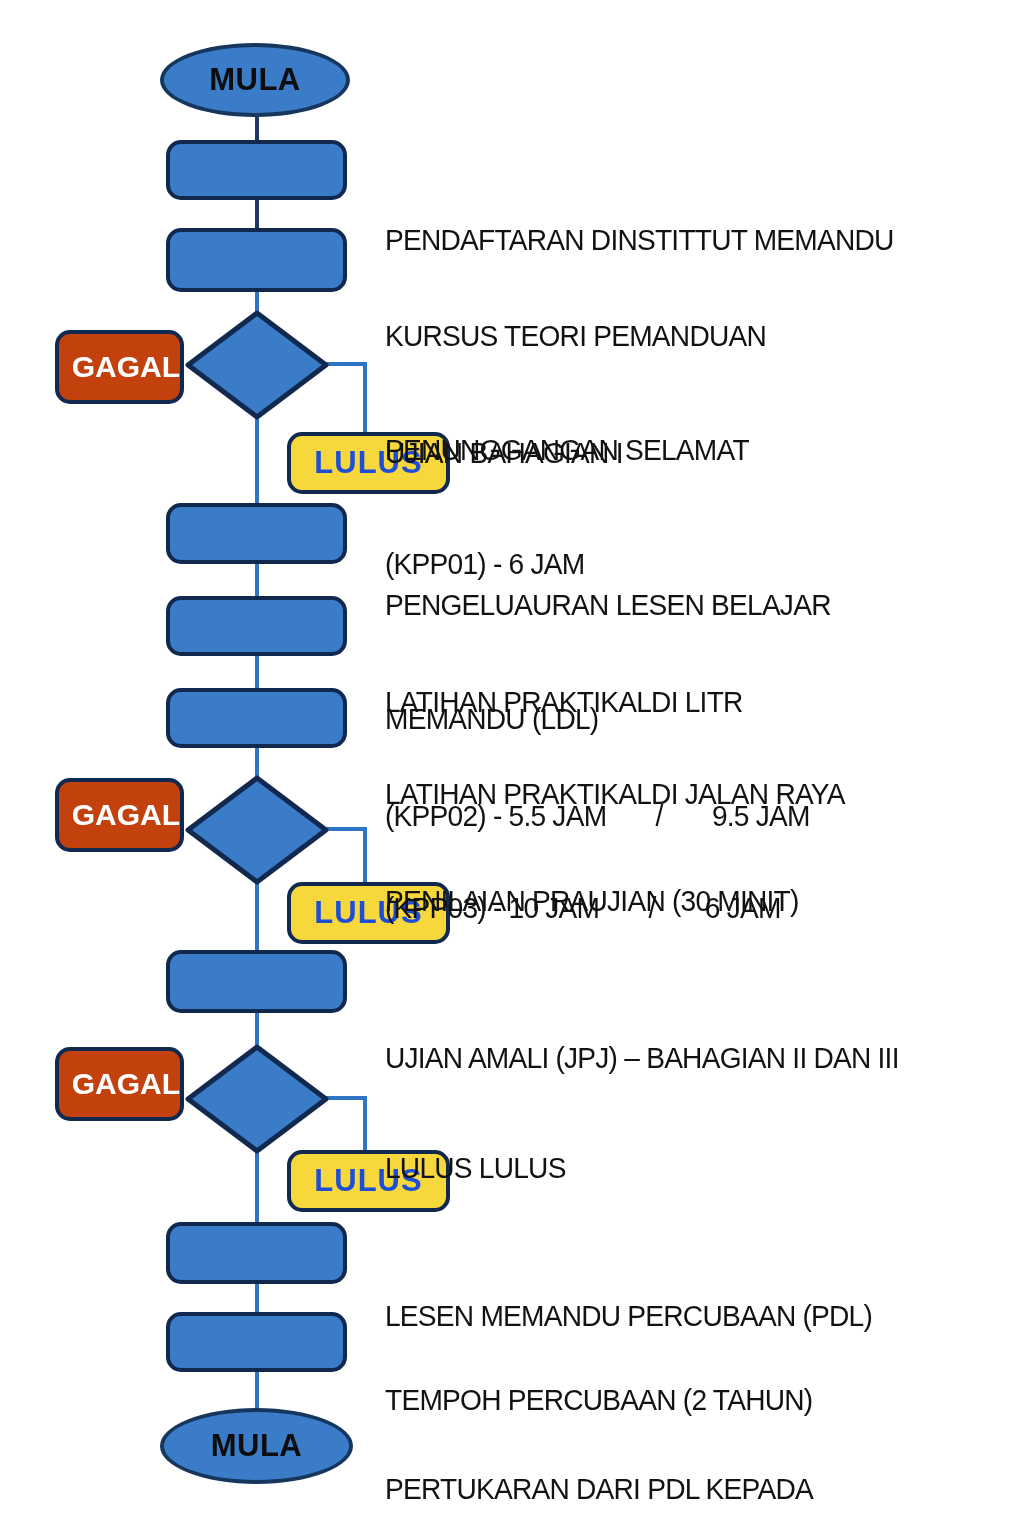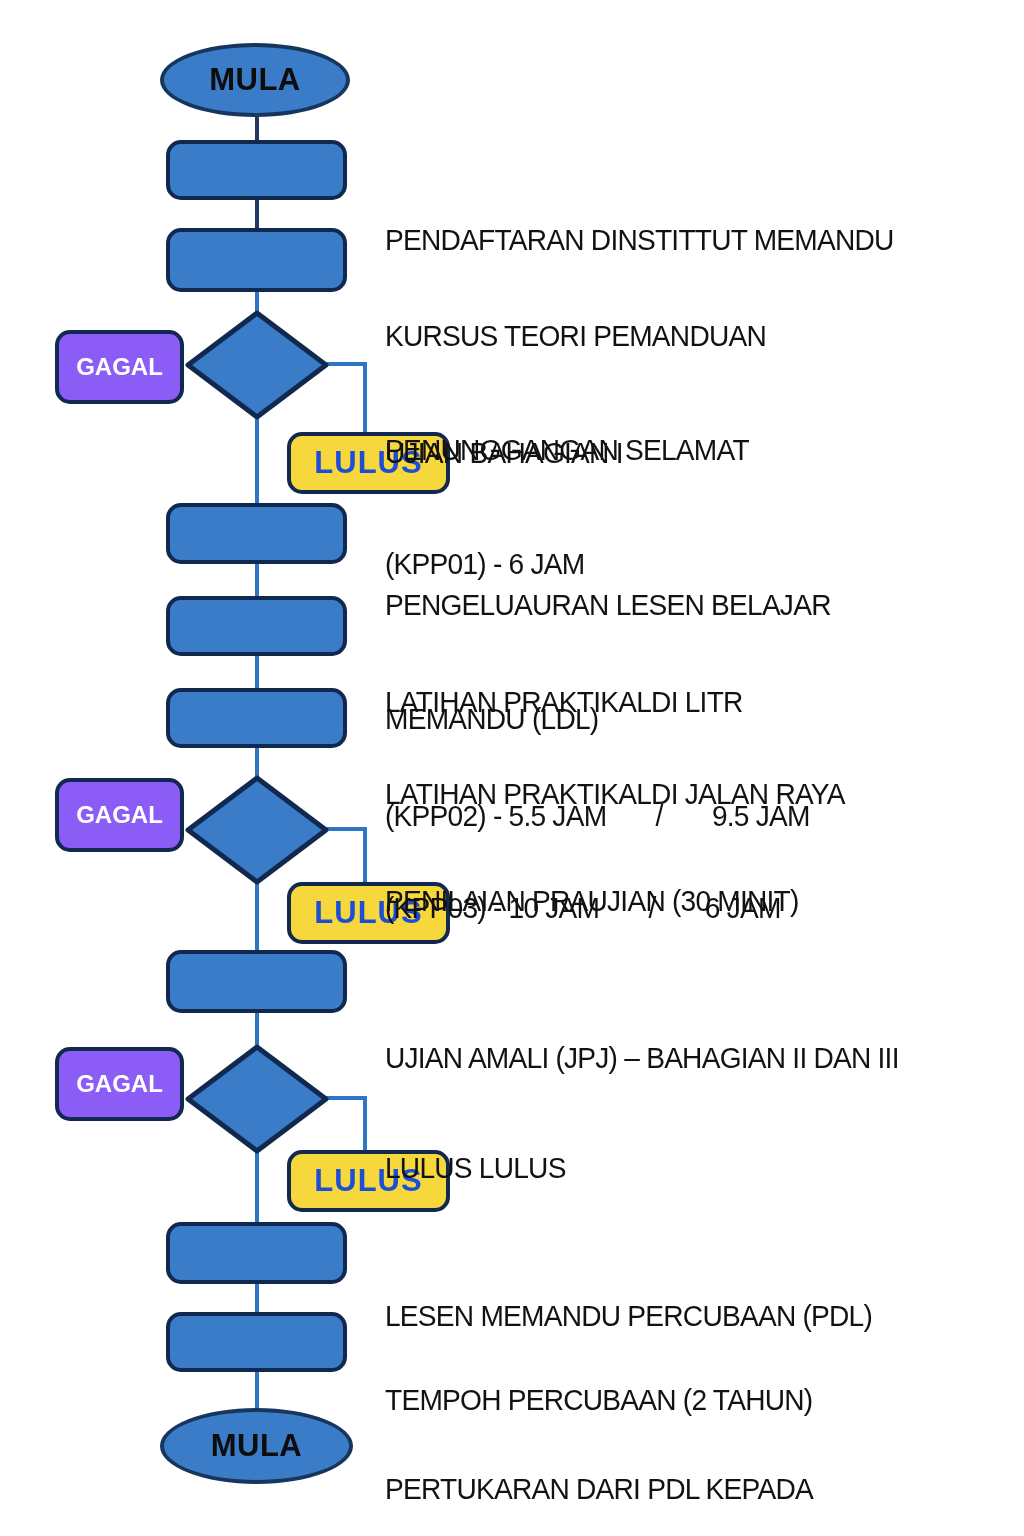--- a/index.html
+++ b/index.html
@@ -14,21 +14,21 @@
     font-weight:bold;font-size:31px;color:#0d0d0d;letter-spacing:.5px;box-sizing:border-box;
   }
   .process{
     position:absolute;background:#3b7cc8;border:4px solid #12294f;border-radius:15px;
     width:181px;left:166px;box-sizing:border-box;
   }
   .badge{
     position:absolute;border:4px solid #12294f;border-radius:15px;box-sizing:border-box;
     display:flex;align-items:center;justify-content:center;font-weight:bold;
   }
-  .fail{background:#8b5cf6;color:#ffffff;width:129px;height:74px;left:55px;font-size:24px;}
+  .fail{background:#c2410c;color:#ffffff;width:129px;height:74px;left:55px;font-size:30px;justify-content:flex-end;}
   .pass{background:#f6d83c;color:#1d4ed8;width:163px;height:62px;left:287px;font-size:31px;letter-spacing:1px;}
   .conn{position:absolute;background:#2e75c6;width:4px;}
   .conn.dark{background:#1f3864;}
   .connh{position:absolute;background:#2e75c6;height:4px;}
   .diamond{position:absolute;width:144px;height:110px;left:185px;}
   
   .lbl{
     position:absolute;left:385px;color:#121212;font-size:29px;line-height:38px;
     letter-spacing:-0.8px;white-space:pre;transform:scaleX(.97);transform-origin:left top;
   }

